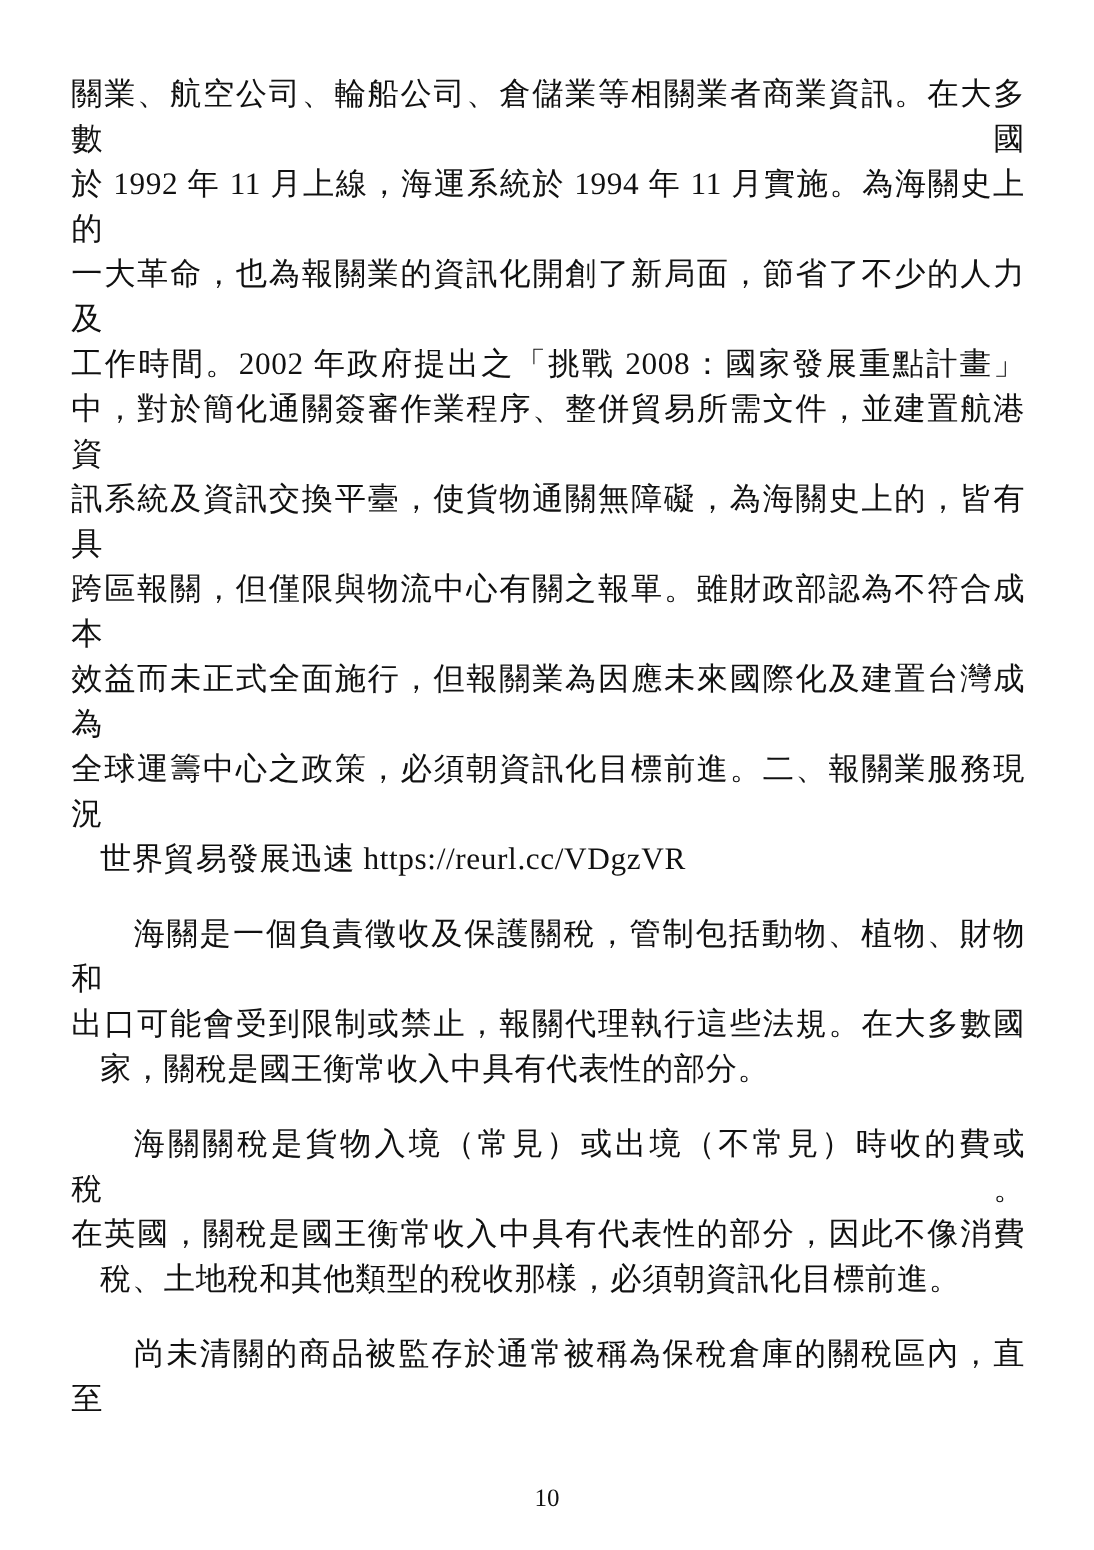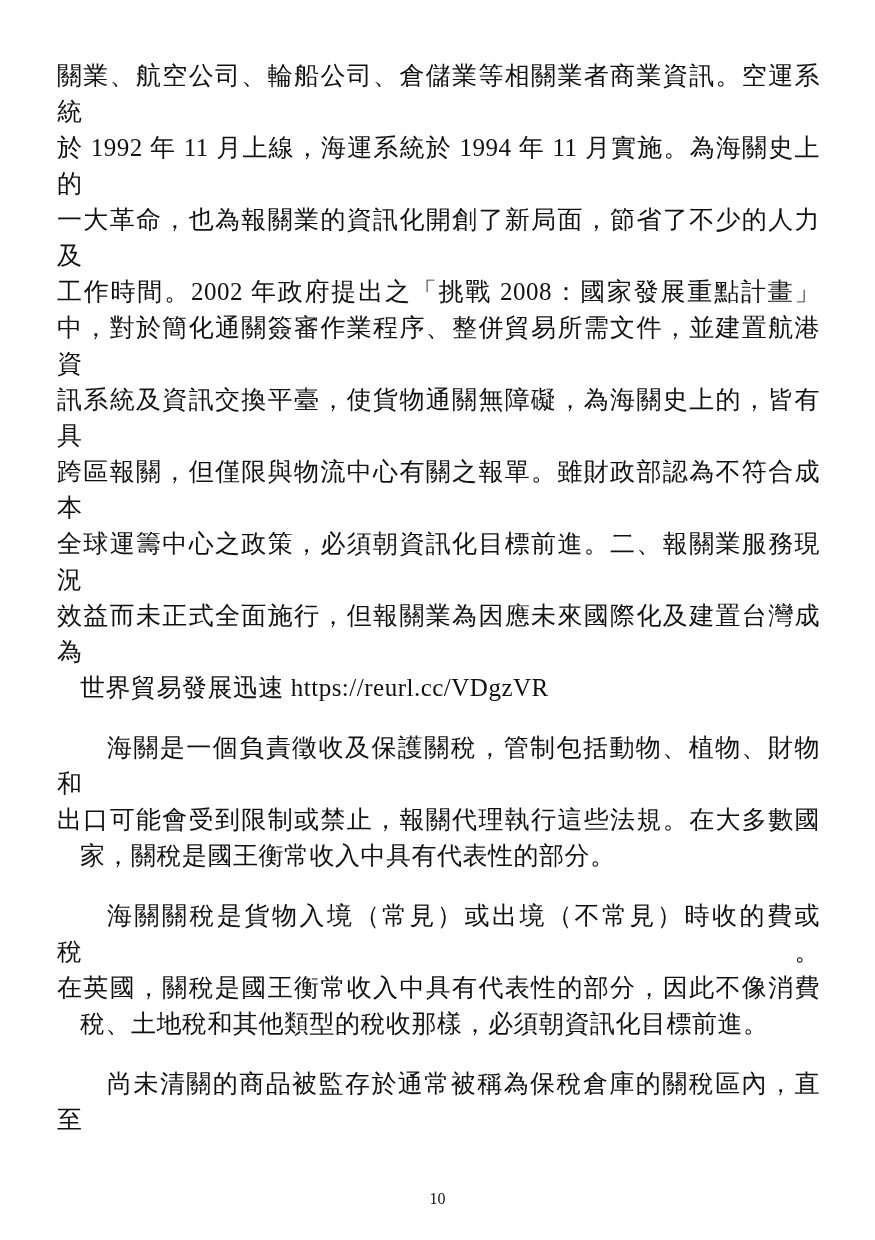--- a/index.html
+++ b/index.html
@@ -40,40 +40,40 @@
   }
   .line.indent {
     text-indent: 50px;
   }
   .page-num {
     position: absolute;
     left: 0;
     right: 0;
     bottom: 28px;
     text-align: center;
-    font-size: 16px;
+    font-size: 20px;
     line-height: 26px;
     color: #111111;
   }
 </style>
 </head>
 <body>
 
 <div class="page">
   <div class="content" id="doc-body">
       <div class="para">
-        <div class="line">關業、航空公司、輪船公司、倉儲業等相關業者商業資訊。空運系統</div>
+        <div class="line">關業、航空公司、輪船公司、倉儲業等相關業者商業資訊。在大多數國</div>
         <div class="line">於 1992 年 11 月上線，海運系統於 1994 年 11 月實施。為海關史上的</div>
         <div class="line">一大革命，也為報關業的資訊化開創了新局面，節省了不少的人力及</div>
         <div class="line">工作時間。2002 年政府提出之「挑戰 2008：國家發展重點計畫」</div>
         <div class="line">中，對於簡化通關簽審作業程序、整併貿易所需文件，並建置航港資</div>
         <div class="line">訊系統及資訊交換平臺，使貨物通關無障礙，為海關史上的，皆有具</div>
         <div class="line">跨區報關，但僅限與物流中心有關之報單。雖財政部認為不符合成本</div>
+        <div class="line">效益而未正式全面施行，但報關業為因應未來國際化及建置台灣成為</div>
         <div class="line">全球運籌中心之政策，必須朝資訊化目標前進。二、報關業服務現況</div>
-        <div class="line">效益而未正式全面施行，但報關業為因應未來國際化及建置台灣成為</div>
         <div class="line final">世界貿易發展迅速 https://reurl.cc/VDgzVR</div>
       </div>
       <div class="para">
         <div class="line indent">海關是一個負責徵收及保護關稅，管制包括動物、植物、財物和</div>
         <div class="line">出口可能會受到限制或禁止，報關代理執行這些法規。在大多數國</div>
         <div class="line final">家，關稅是國王衡常收入中具有代表性的部分。</div>
       </div>
       <div class="para">
         <div class="line indent">海關關稅是貨物入境（常見）或出境（不常見）時收的費或稅。</div>
         <div class="line">在英國，關稅是國王衡常收入中具有代表性的部分，因此不像消費</div>

